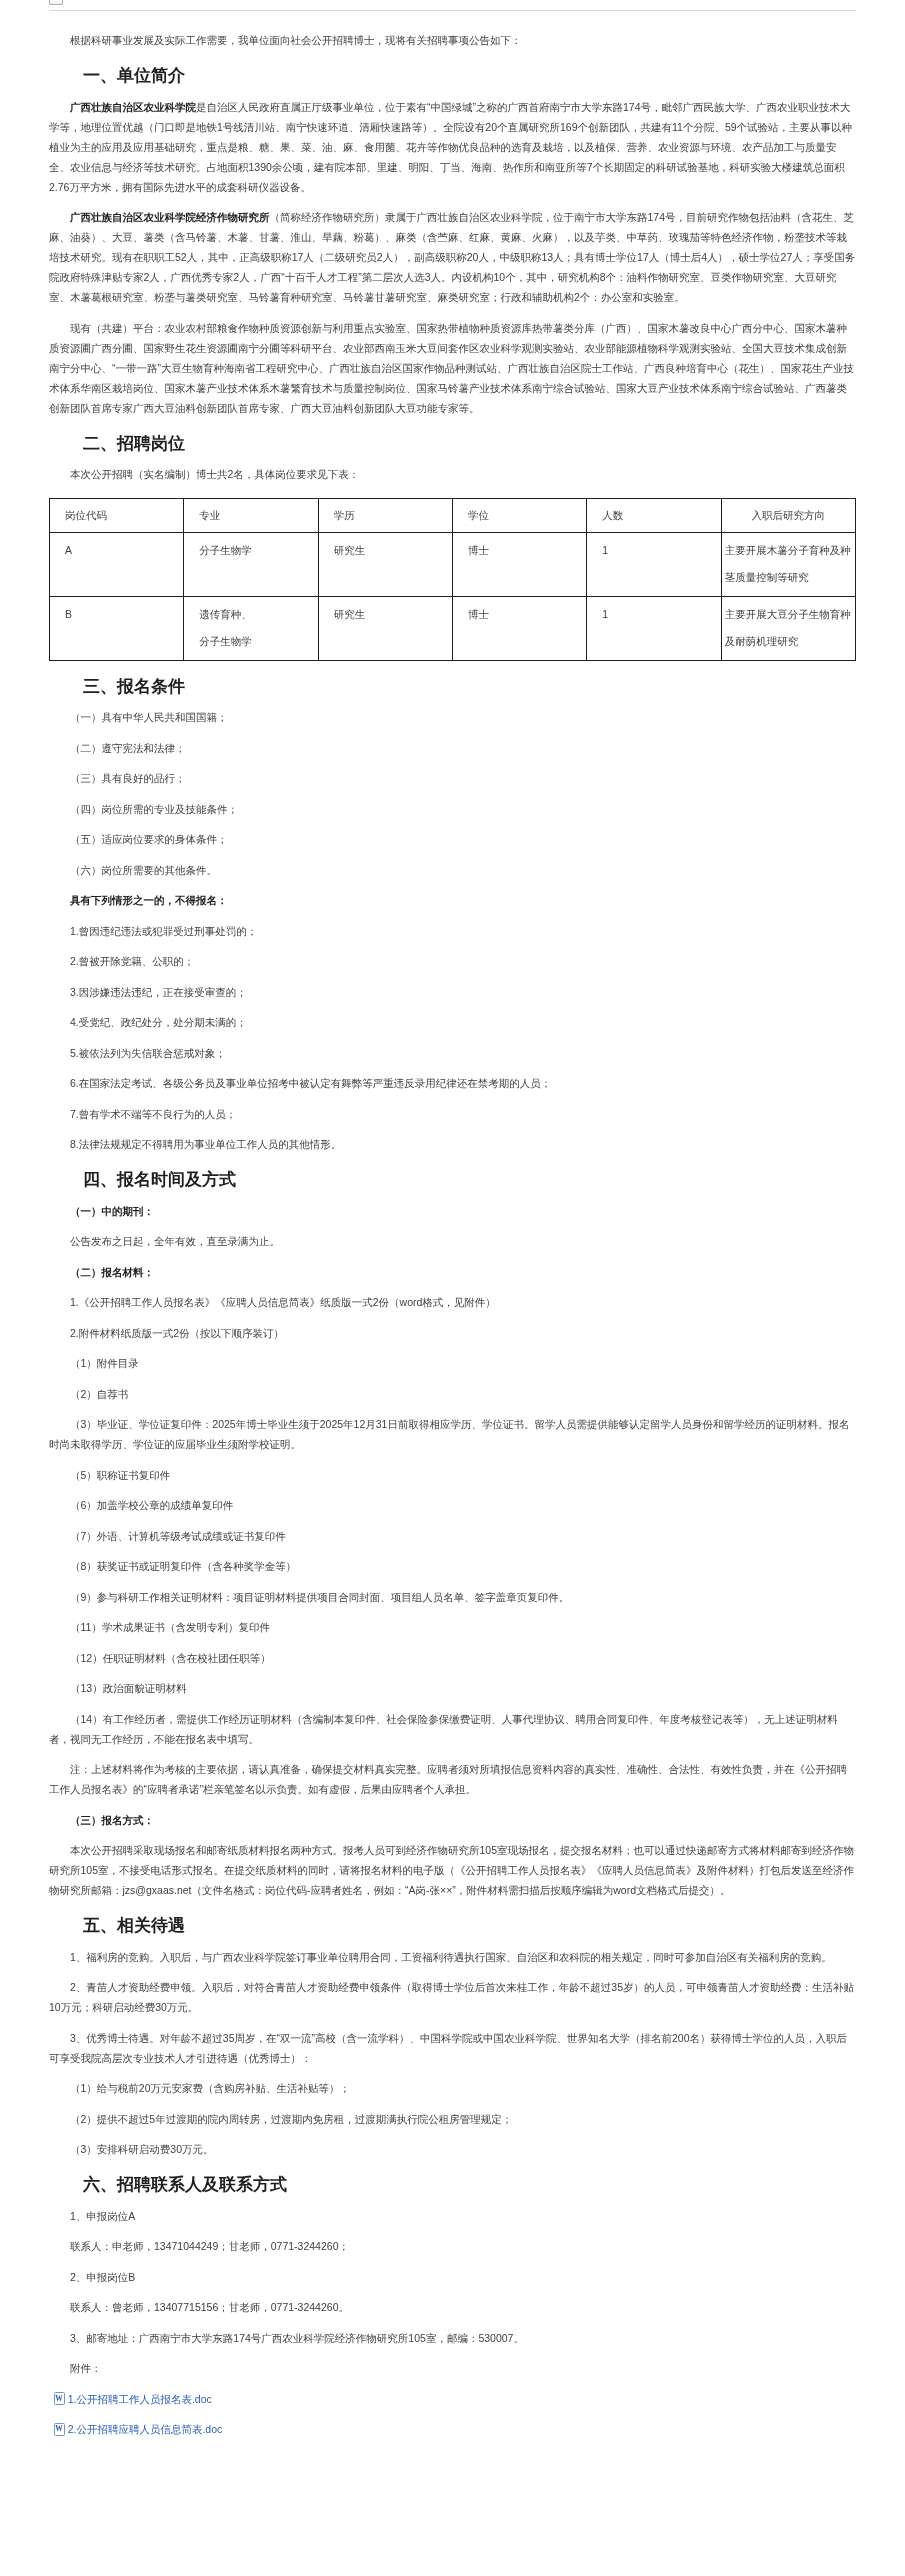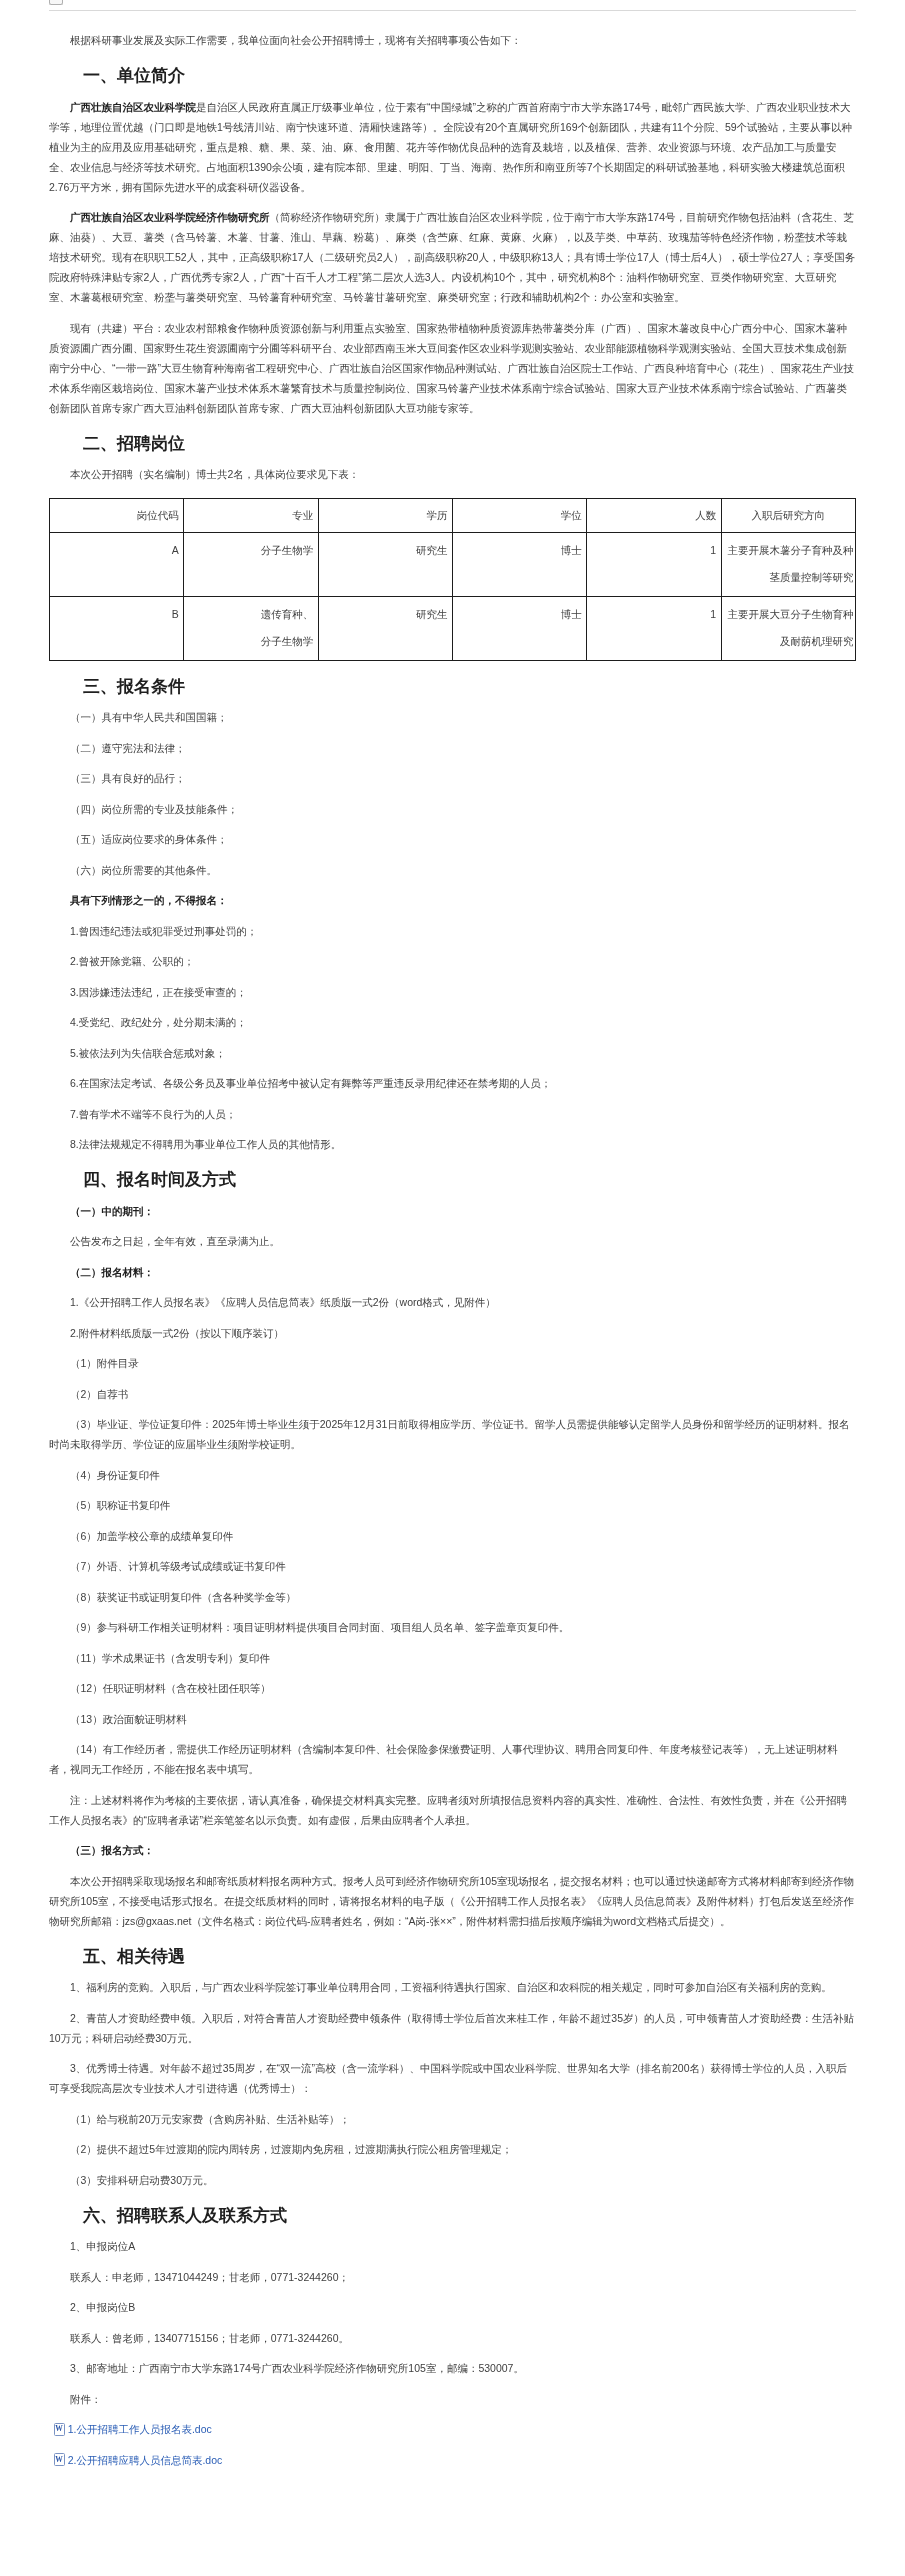--- a/index.html
+++ b/index.html
@@ -57,21 +57,21 @@
     width: 100%;
     table-layout: fixed;
     margin: 13.5px 0 12px 0;
     color: #404040;
   }
   table.positions th, table.positions td {
     border: 1.5px solid #1d1d1d;
     font-size: 10.5px;
     font-weight: normal;
     vertical-align: top;
-    text-align: right;
+    text-align: left;
     word-break: break-all;
   }
   table.positions th {
     padding: 9px 4.5px 9px 15px;
     line-height: 15px;
   }
   table.positions th.last { text-align: center; padding-left: 3px; padding-right: 3px; }
   table.positions td {
     padding: 4.5px 4.5px 4.5px 15px;
     line-height: 27px;
@@ -177,21 +177,20 @@
       <p>8.法律法规规定不得聘用为事业单位工作人员的其他情形。</p>
       <h2>四、报名时间及方式</h2>
       <p class="bold">（一）中的期刊：</p>
       <p>公告发布之日起，全年有效，直至录满为止。</p>
       <p class="bold">（二）报名材料：</p>
       <p>1.《公开招聘工作人员报名表》《应聘人员信息简表》纸质版一式2份（word格式，见附件）</p>
       <p>2.附件材料纸质版一式2份（按以下顺序装订）</p>
       <p>（1）附件目录</p>
       <p>（2）自荐书</p>
       <p>（3）毕业证、学位证复印件：2025年博士毕业生须于2025年12月31日前取得相应学历、学位证书。留学人员需提供能够认定留学人员身份和留学经历的证明材料。报名时尚未取得学历、学位证的应届毕业生须附学校证明。</p>
-      <p>（4）身份证复印件</p>
       <p>（5）职称证书复印件</p>
       <p>（6）加盖学校公章的成绩单复印件</p>
       <p>（7）外语、计算机等级考试成绩或证书复印件</p>
       <p>（8）获奖证书或证明复印件（含各种奖学金等）</p>
       <p>（9）参与科研工作相关证明材料：项目证明材料提供项目合同封面、项目组人员名单、签字盖章页复印件。</p>
       <p>（11）学术成果证书（含发明专利）复印件</p>
       <p>（12）任职证明材料（含在校社团任职等）</p>
       <p>（13）政治面貌证明材料</p>
       <p>（14）有工作经历者，需提供工作经历证明材料（含编制本复印件、社会保险参保缴费证明、人事代理协议、聘用合同复印件、年度考核登记表等），无上述证明材料者，视同无工作经历，不能在报名表中填写。</p>
       <p>注：上述材料将作为考核的主要依据，请认真准备，确保提交材料真实完整。应聘者须对所填报信息资料内容的真实性、准确性、合法性、有效性负责，并在《公开招聘工作人员报名表》的“应聘者承诺”栏亲笔签名以示负责。如有虚假，后果由应聘者个人承担。</p>

